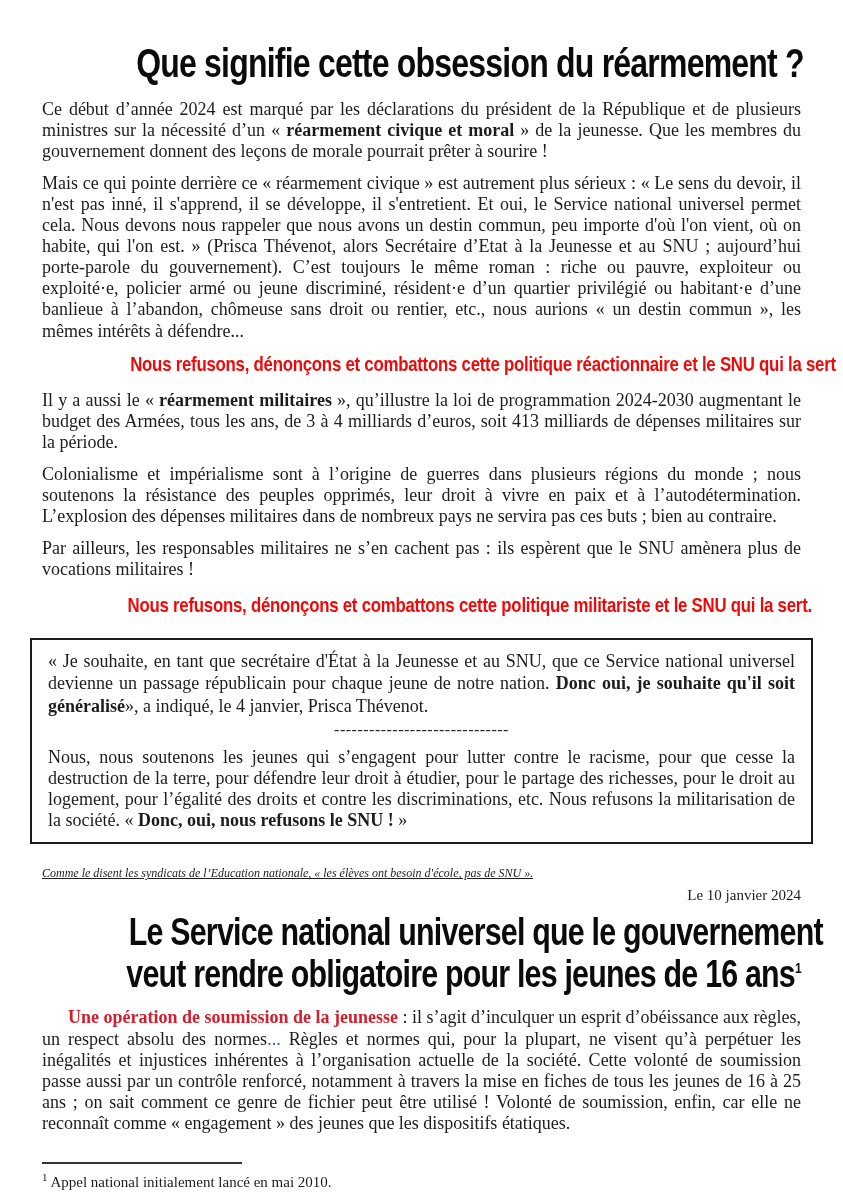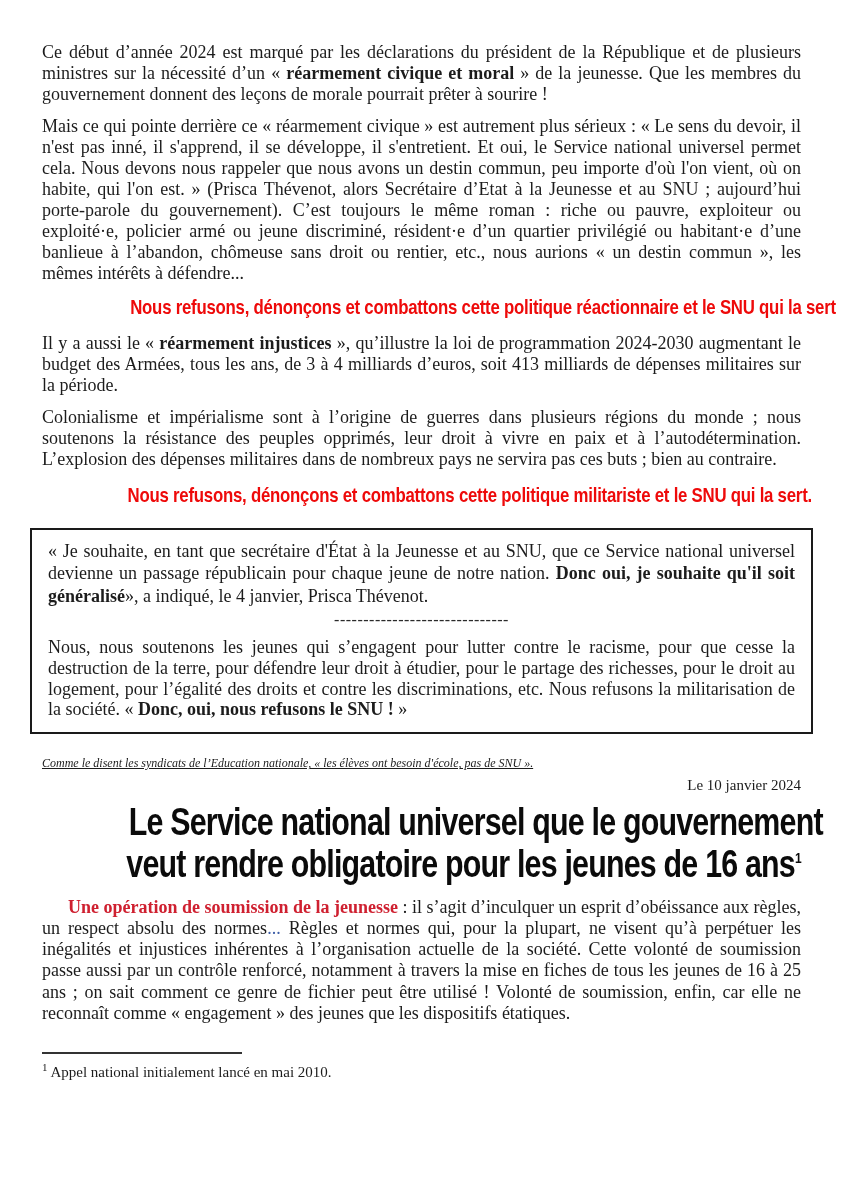--- a/index.html
+++ b/index.html
@@ -77,31 +77,33 @@
     margin:28px 0 7px 0;
   }
   .footnote{font-size:15px;margin:0;line-height:1.2;}
   .footnote sup{font-size:11px;}
 </style>
 </head>
 <body>
 
 <div class="page">
 
+  <h1><span class="cond t1">Que signifie cette obsession du réarmement ?</span></h1>
 
   <p class="body-p"><span>Ce début d’année 2024 est marqué par les déclarations du président de la République et de plusieurs ministres sur la nécessité d’un « </span><span class="seg-b">réarmement civique et moral</span><span> » de la jeunesse. Que les membres du gouvernement donnent des leçons de morale pourrait prêter à sourire !</span></p>
 
   <p class="body-p"><span>Mais ce qui pointe derrière ce « réarmement civique » est autrement plus sérieux : « </span><span class="seg-i">Le sens du devoir, il n'est pas inné, il s'apprend, il se développe, il s'entretient. Et oui, le Service national universel permet cela. Nous devons nous rappeler que nous avons un destin commun, peu importe d'où l'on vient, où on habite, qui l'on est.</span><span> » (Prisca Thévenot, alors Secrétaire d’Etat à la Jeunesse et au SNU ; aujourd’hui porte-parole du gouvernement). C’est toujours le même roman : riche ou pauvre, exploiteur ou exploité·e, policier armé ou jeune discriminé, résident·e d’un quartier privilégié ou habitant·e d’une banlieue à l’abandon, chômeuse sans droit ou rentier, etc., nous aurions « un destin commun », les mêmes intérêts à défendre...</span></p>
 
   <div class="slogan"><span class="cond t-slogan">Nous refusons, dénonçons et combattons cette politique réactionnaire et le SNU qui la sert</span></div>
 
-  <p class="body-p"><span>Il y a aussi le « </span><span class="seg-b">réarmement injustices</span><span> », qu’illustre la loi de programmation 2024-2030 augmentant le budget des Armées, tous les ans, de 3 à 4 milliards d’euros, soit 413 milliards de dépenses militaires sur la période.</span></p>
+  <p class="body-p"><span>Il y a aussi le « </span><span class="seg-b">réarmement militaires</span><span> », qu’illustre la loi de programmation 2024-2030 augmentant le budget des Armées, tous les ans, de 3 à 4 milliards d’euros, soit 413 milliards de dépenses militaires sur la période.</span></p>
 
   <p class="body-p"><span>Colonialisme et impérialisme sont à l’origine de guerres dans plusieurs régions du monde ; nous soutenons la résistance des peuples opprimés, leur droit à vivre en paix et à l’autodétermination. L’explosion des dépenses militaires dans de nombreux pays ne servira pas ces buts ; bien au contraire.</span></p>
 
+  <p class="body-p"><span>Par ailleurs, les responsables militaires ne s’en cachent pas : ils espèrent que le SNU amènera plus de vocations militaires !</span></p>
 
   <div class="slogan second"><span class="cond t-slogan">Nous refusons, dénonçons et combattons cette politique militariste et le SNU qui la sert.</span></div>
 
   <div class="quote-box">
     <p class="body-p"><span class="seg-i">« Je souhaite, en tant que secrétaire d'État à la Jeunesse et au SNU, que ce Service national universel devienne un passage républicain pour chaque jeune de notre nation. </span><span class="seg-b seg-i">Donc oui, je souhaite qu'il soit généralisé</span><span>», a indiqué, le 4 janvier, Prisca Thévenot.</span></p>
     <div class="dashes">------------------------------</div>
     <p class="body-p"><span>Nous, nous soutenons les jeunes qui s’engagent pour lutter contre le racisme, pour que cesse la destruction de la terre, pour défendre leur droit à étudier, pour le partage des richesses, pour le droit au logement, pour l’égalité des droits et contre les discriminations, etc. Nous refusons la militarisation de la société. « </span><span class="seg-b seg-i">Donc, oui, nous refusons le SNU !</span><span> »</span></p>
   </div>
 
   <p class="union-line">Comme le disent les syndicats de l’Education nationale, « les élèves ont besoin d'école, pas de SNU ».</p>

